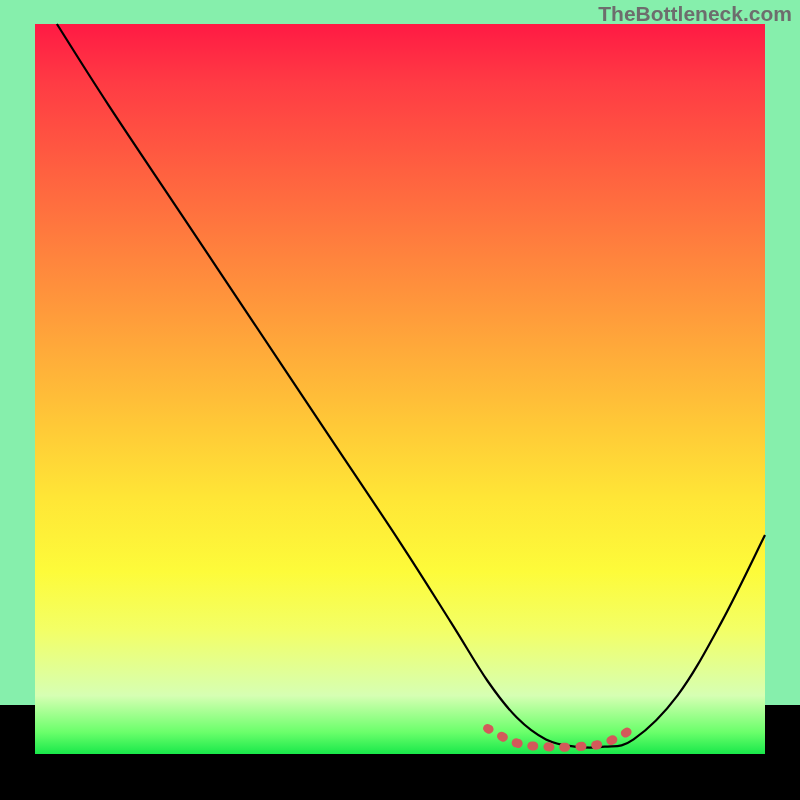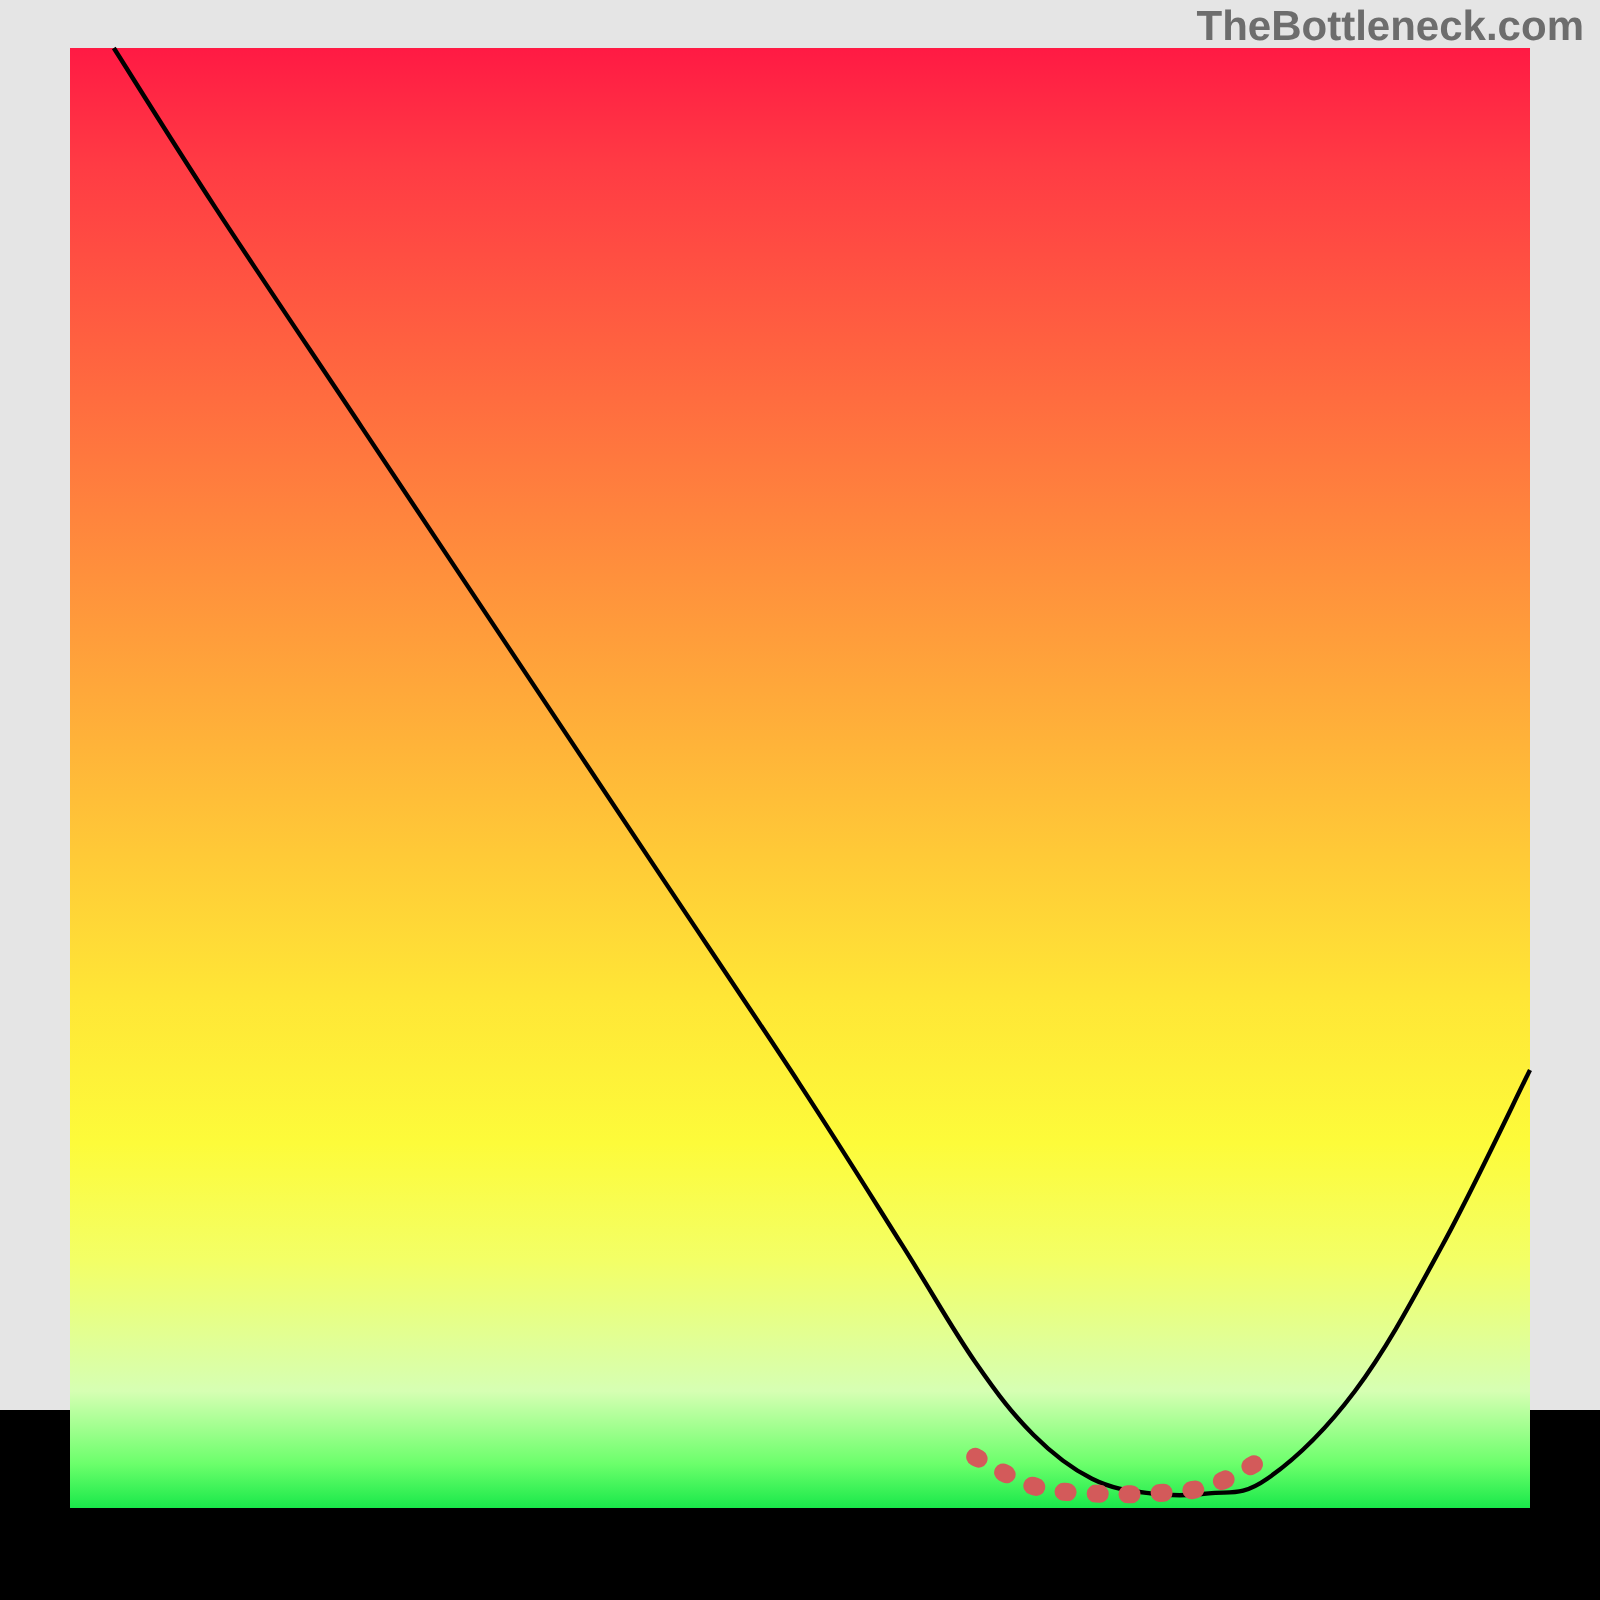--- a/index.html
+++ b/index.html
@@ -1,21 +1,21 @@
 <!DOCTYPE html>
 <html><head>
 <meta charset="utf-8">
 <style>
   * { margin: 0; padding: 0; box-sizing: border-box; }
   html, body { width: 800px; height: 800px; background: #000; overflow: hidden; }
   .chart-container {
     position: relative;
     width: 800px;
     height: 705px;
-    background: #e5e5e5;
+    background: #86efac;
   }
   .watermark {
     position: absolute;
     top: 2px;
     right: 8px;
     font-family: Arial, sans-serif;
     font-size: 21px;
     font-weight: bold;
     color: #6d6d6d;
     z-index: 10;

